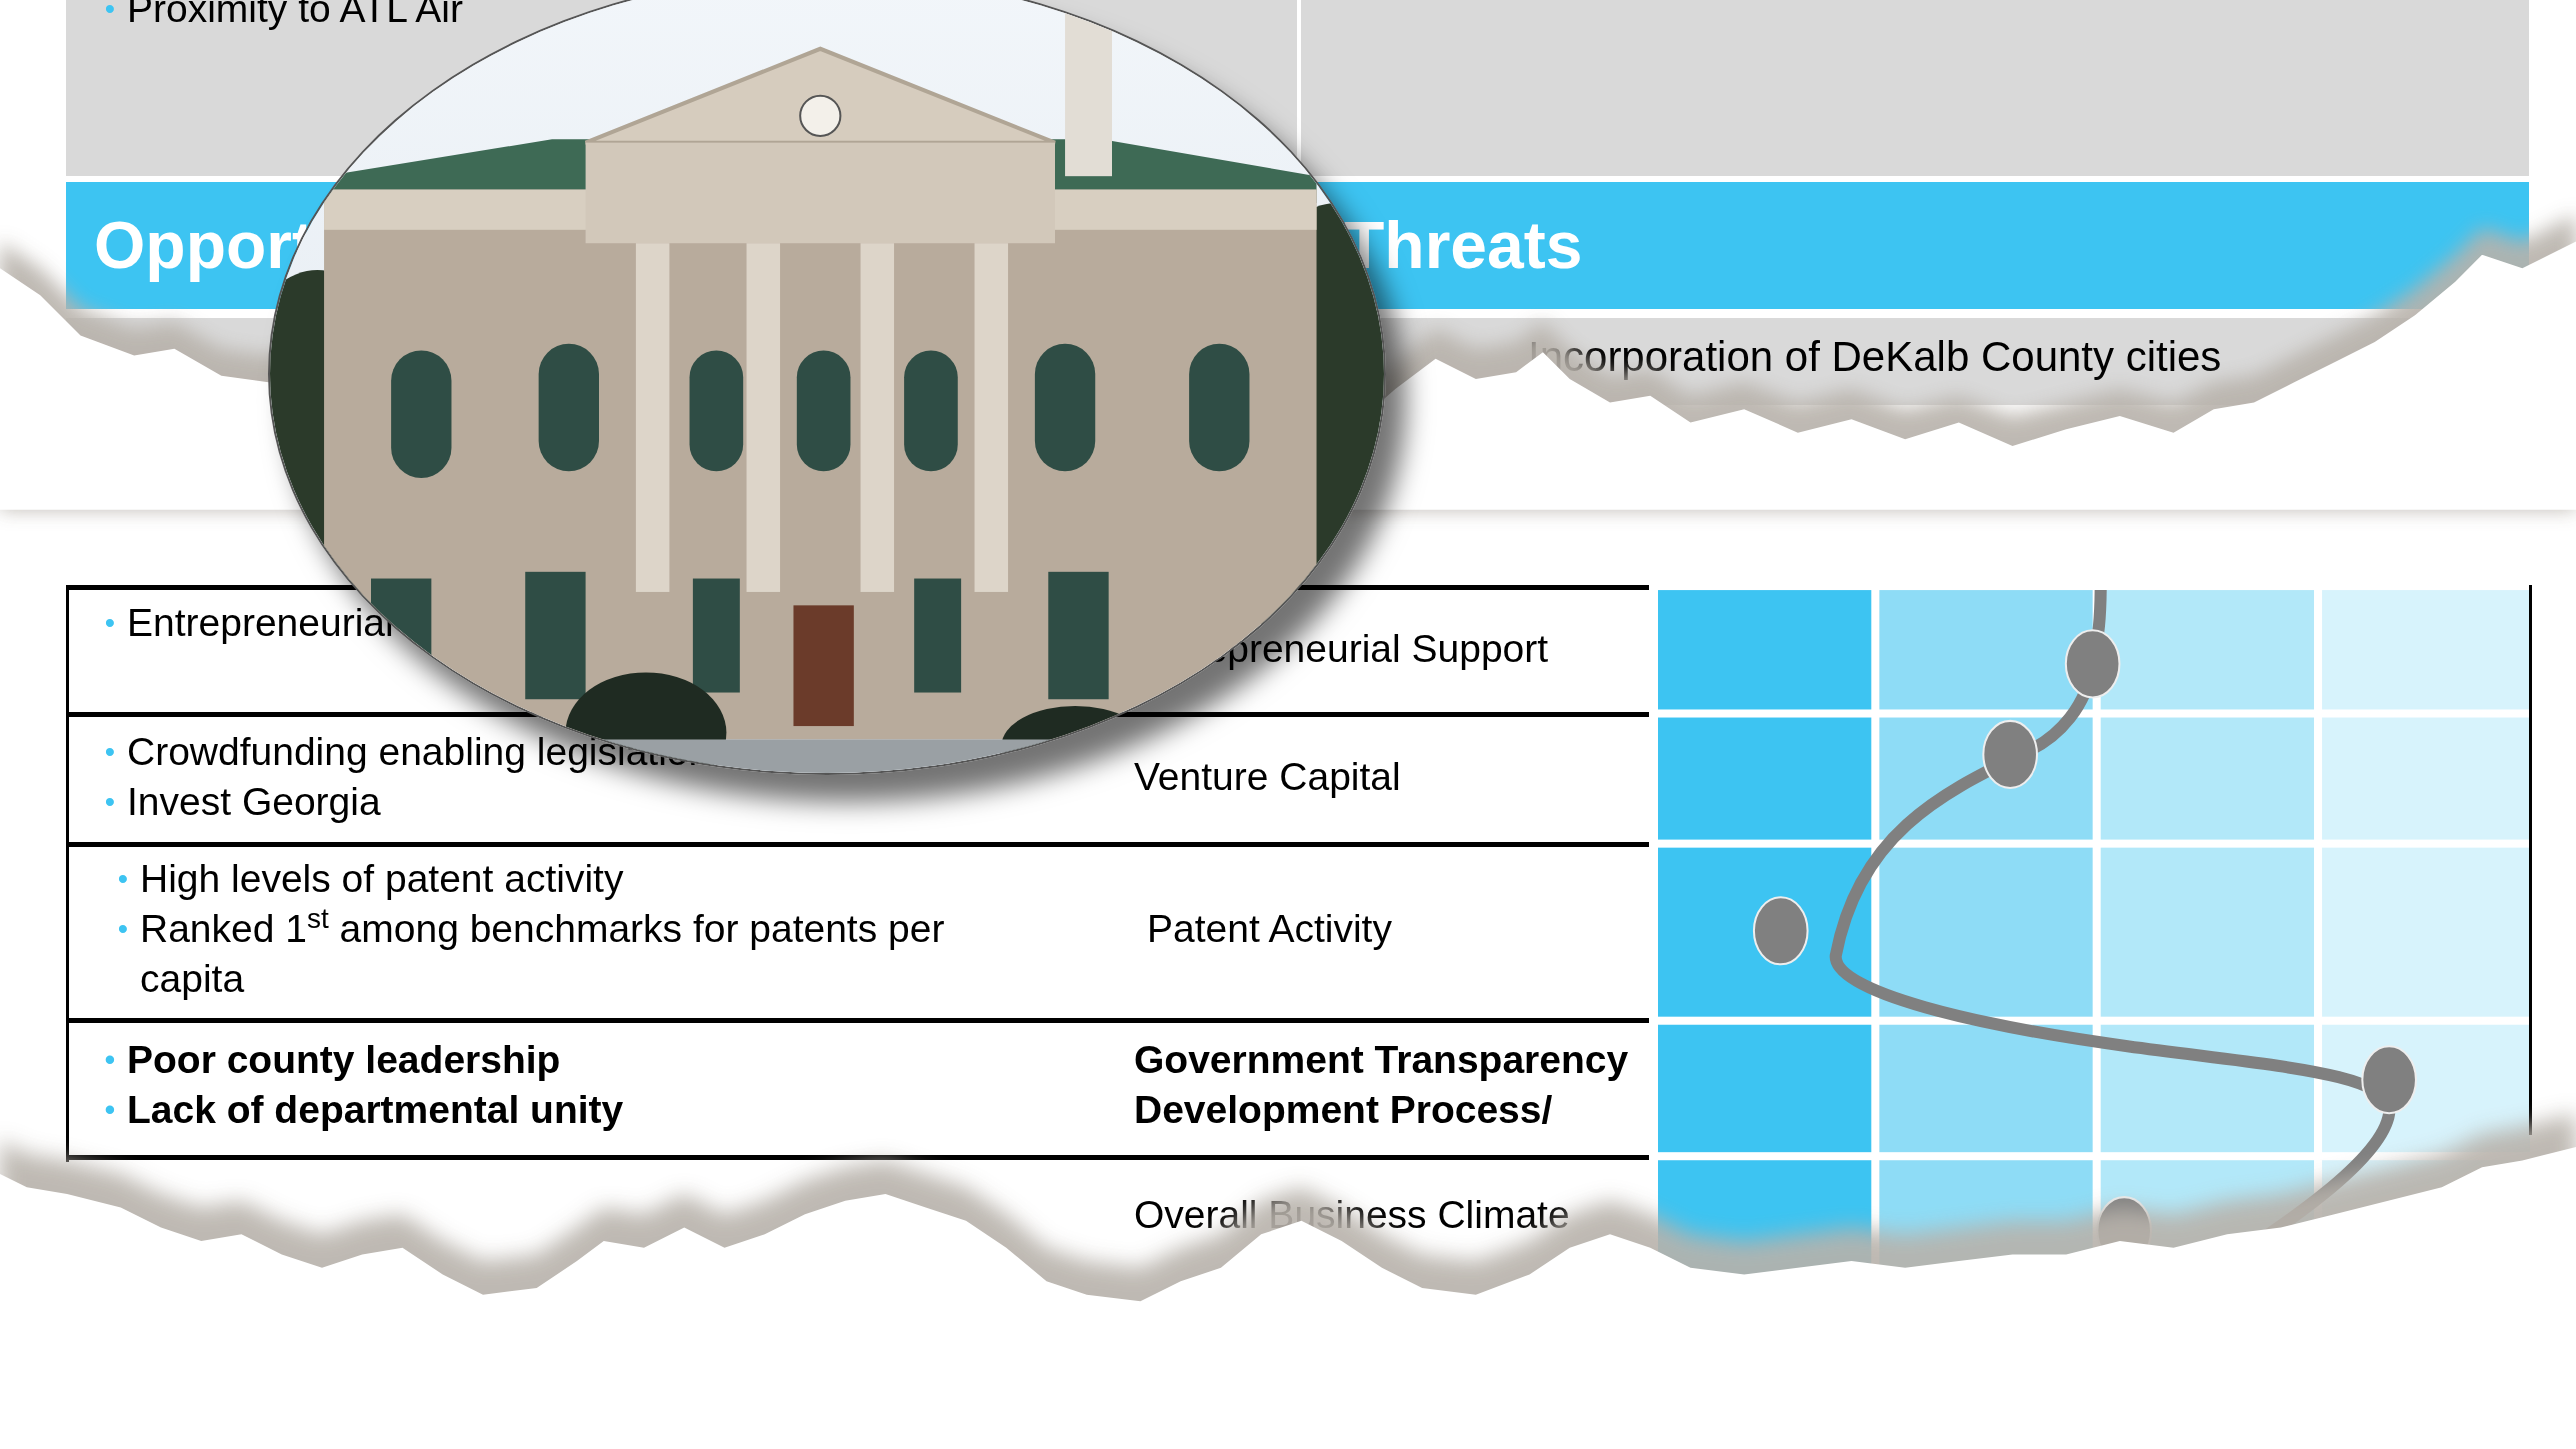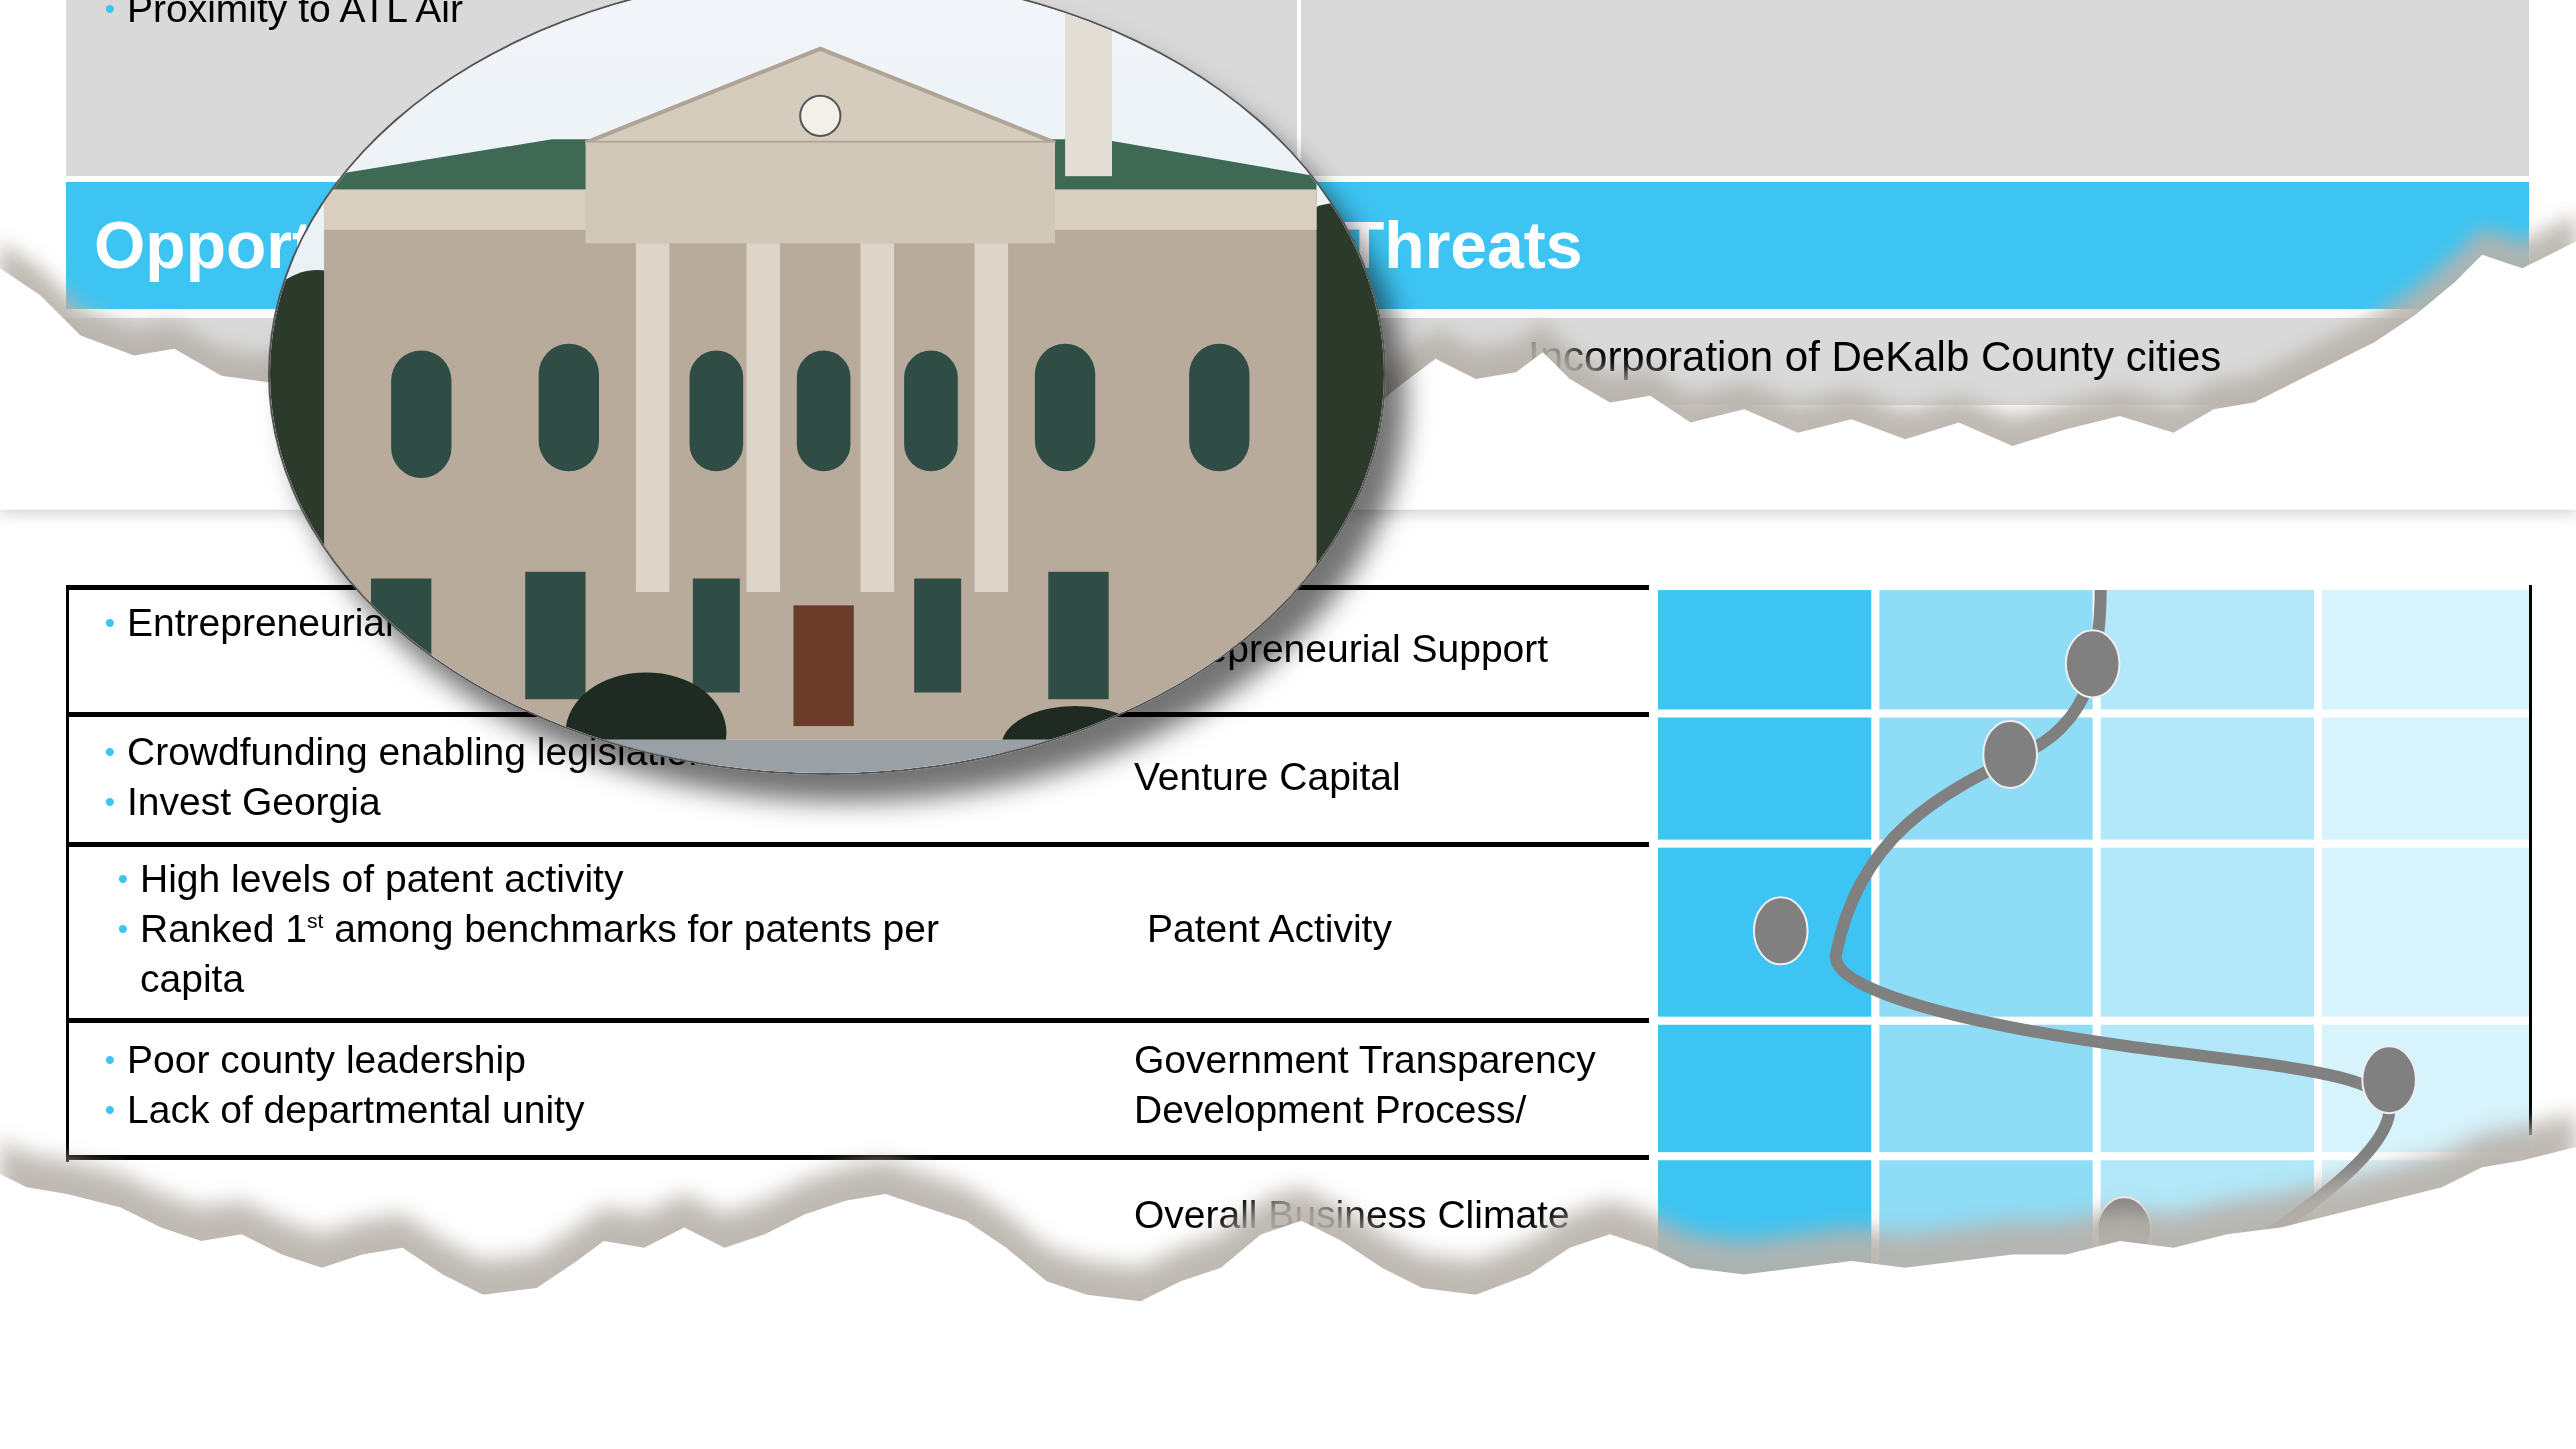--- a/index.html
+++ b/index.html
@@ -27,21 +27,21 @@
 
   
   .table-wrap { left:66px; top:585px; width:1583px; }
   .hline { position:absolute; left:0; width:1583px; height:4.7px; background:#000; }
   .vline-left { position:absolute; left:0; width:2.7px; background:#000; }
   .row { position:absolute; left:0; width:1583px; }
   .cell-left { position:absolute; left:27px; font-size:39px; line-height:50px; }
   .cell-left .li { white-space:nowrap; }
   .cell-left .li .bullet-dot { width:34px; }
   .cell-mid { position:absolute; left:1068px; font-size:39px; line-height:50px; white-space:nowrap; }
-  sup { font-size:21px; line-height:0; }
+  sup { font-size:28px; line-height:0; }
 
   
   .grid { left:1658px; top:590px; width:872px; }
   .right-border { left:2529px; top:585px; width:3.4px; height:550px; background:#000; }
 
   
   .photo { left:268px; top:-27px; width:1114px; height:798px; border-radius:50%;
            overflow:hidden; box-shadow: 20px 27px 27px rgba(0,0,0,0.55); border:2px solid #555; }
 </style>
 </head>
@@ -98,21 +98,21 @@
 
   <div class="row" style="top:257px; height:205px;margin-left:13px;">
     <div class="cell-left" style="top:12px;">
       <div class="li"><span class="bullet-dot">•</span><span>High levels of patent activity</span></div>
       <div class="li"><span class="bullet-dot">•</span><span>Ranked 1</span><sup>st</sup><span> among benchmarks for patents per</span></div>
       <div class="li" style="padding-left:34px;"><span>capita</span></div>
     </div>
     <div class="cell-mid" style="top:62px;">Patent Activity</div>
   </div>
 
-  <div class="row" style="top:433px; height:137px;">
+  <div class="row" style="top:433px; height:137px;font-weight:bold;">
     <div class="cell-left" style="top:17.4px;">
       <div class="li"><span class="bullet-dot">•</span><span>Poor county leadership</span></div>
       <div class="li"><span class="bullet-dot">•</span><span>Lack of departmental unity</span></div>
     </div>
     <div class="cell-mid" style="top:17.4px;">
       <div>Government Transparency</div>
       <div>Development Process/</div>
     </div>
   </div>
 

